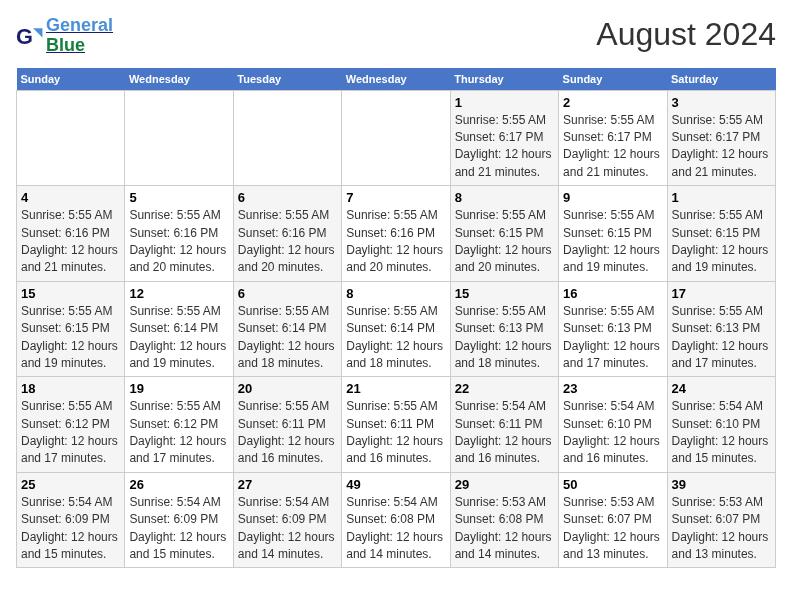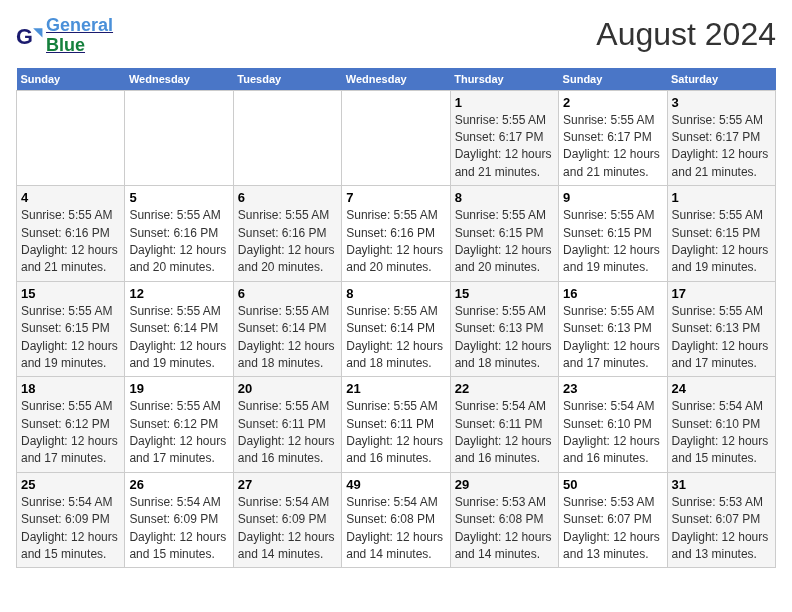--- a/index.html
+++ b/index.html
@@ -340,21 +340,21 @@
 and 14 minutes.</div>
         </td>
         <td>
           <span class="day-num">50</span>
           <div class="day-info" style="white-space: pre-line;">Sunrise: 5:53 AM
 Sunset: 6:07 PM
 Daylight: 12 hours
 and 13 minutes.</div>
         </td>
         <td>
-          <span class="day-num">31</span>
+          <span class="day-num">39</span>
           <div class="day-info" style="white-space: pre-line;">Sunrise: 5:53 AM
 Sunset: 6:07 PM
 Daylight: 12 hours
 and 13 minutes.</div>
         </td>
       </tr>
     </tbody>
 </table>
 
 </body></html>

